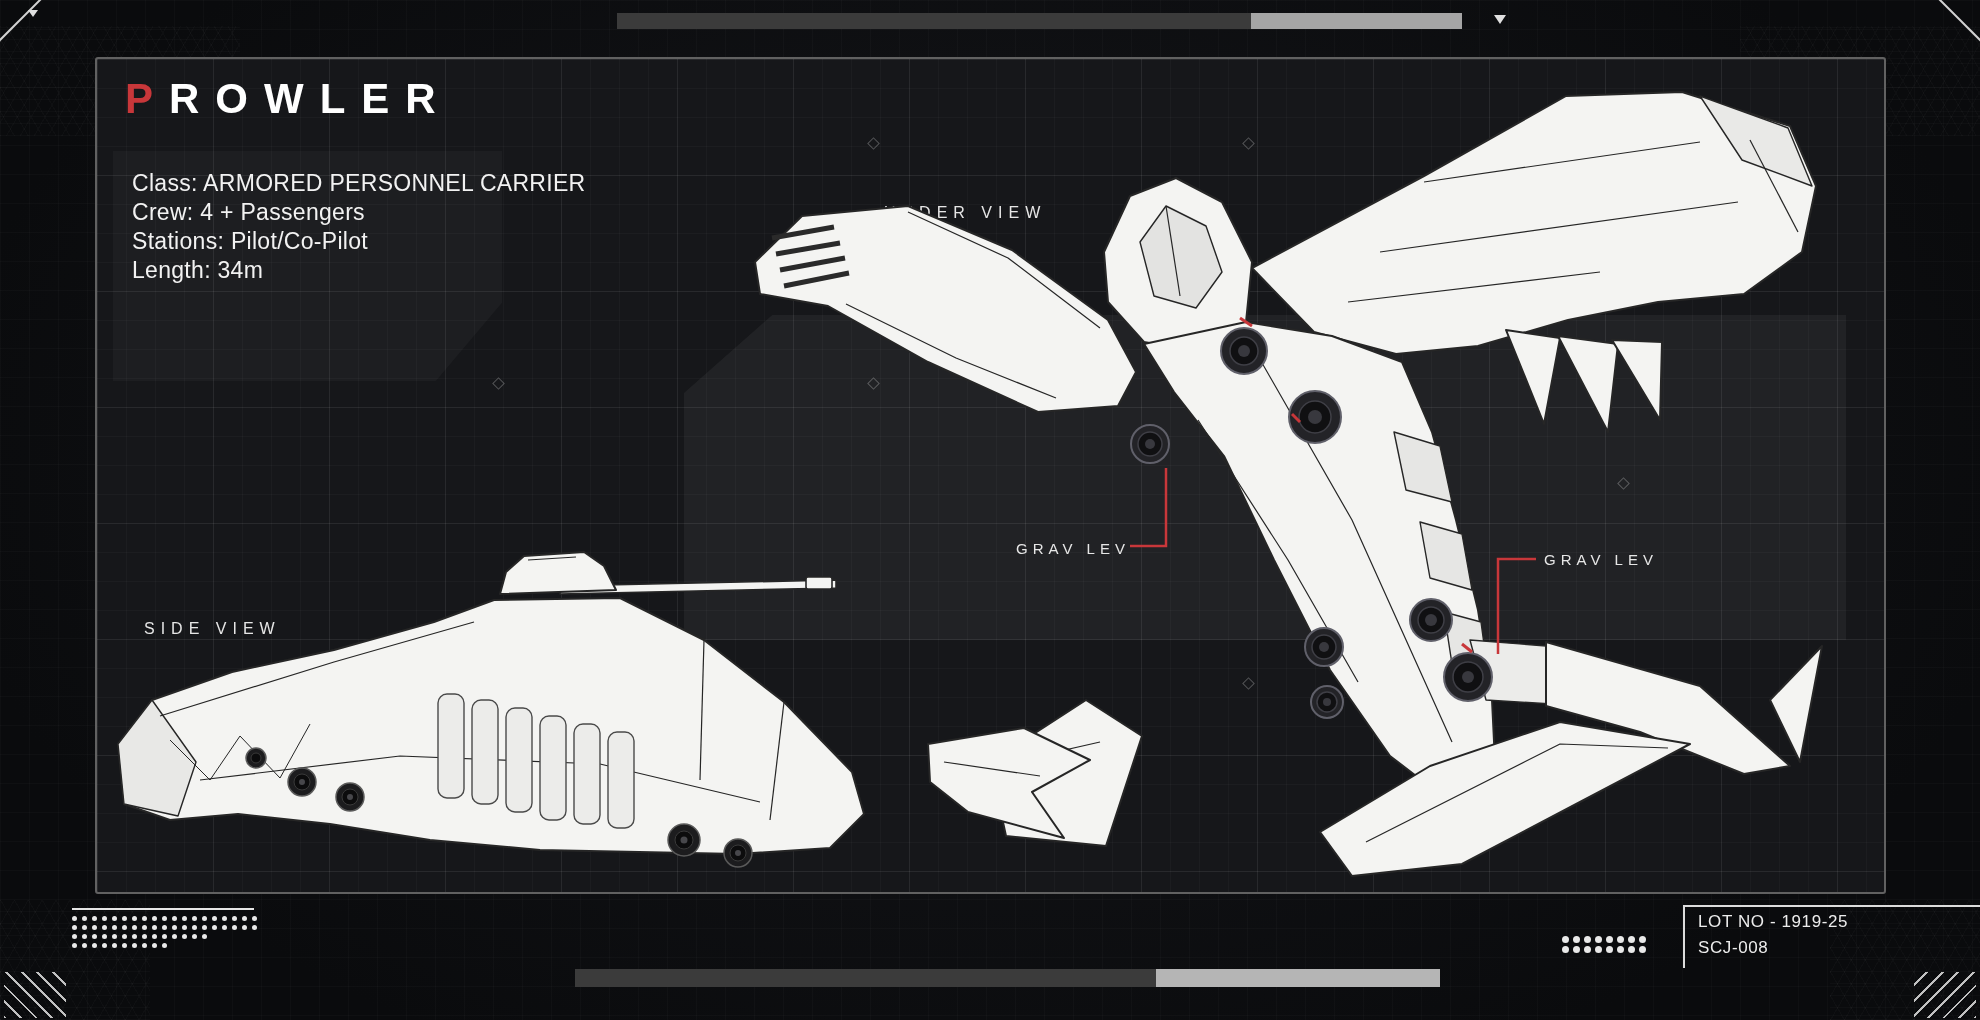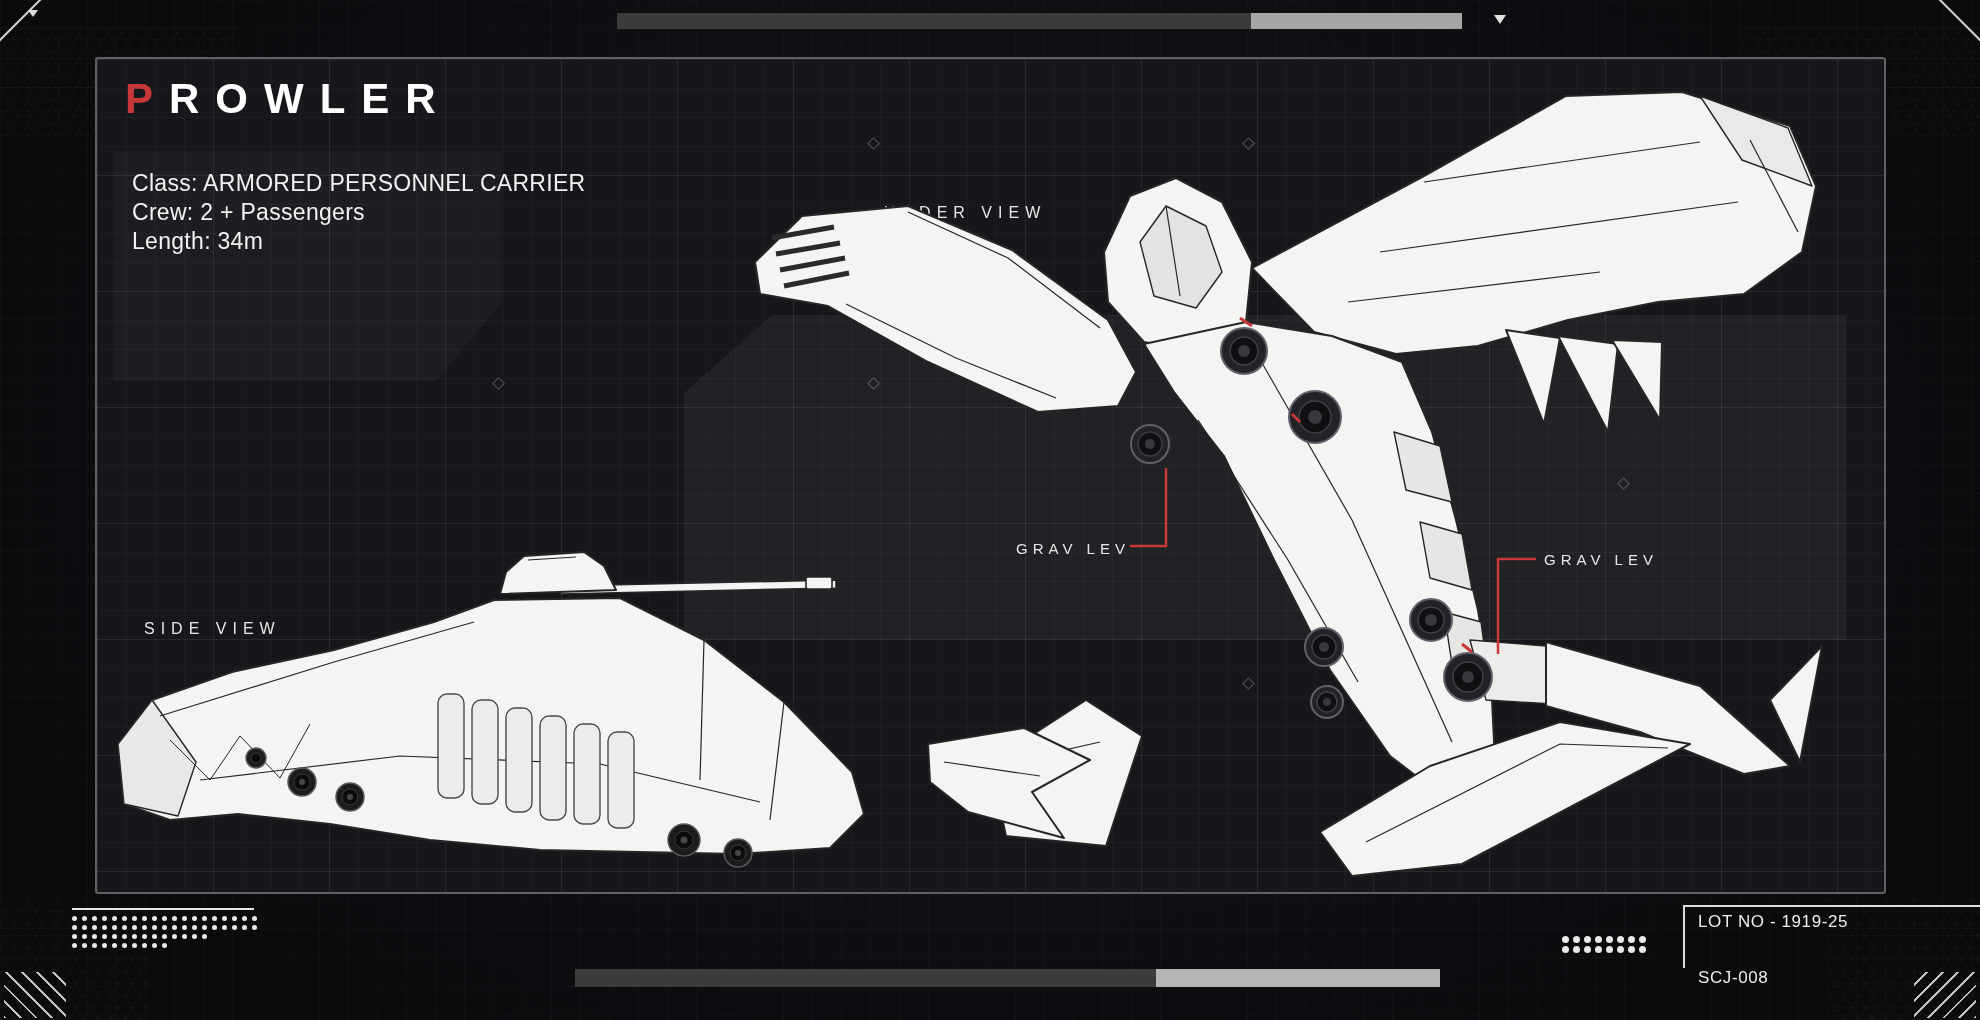--- a/index.html
+++ b/index.html
@@ -102,21 +102,22 @@
     <div class="diamond" style="left:397px;top:320px"></div>
     <div class="diamond" style="left:772px;top:320px"></div>
     <div class="diamond" style="left:397px;top:620px"></div>
     <div class="diamond" style="left:1147px;top:620px"></div>
     <div class="diamond" style="left:1522px;top:420px"></div>
 
     <div class="title"><span class="accent">P</span><span>ROWLER</span></div>
 
     <div class="specs">
       <div>Class: ARMORED PERSONNEL CARRIER</div>
-      <div>Crew: 2 + Passengers</div>
+      <div>Crew: 4 + Passengers</div>
+      <div>Stations: Pilot/Co-Pilot</div>
       <div>Length: 34m</div>
     </div>
 
     <div class="lbl" style="left:787px;top:145px">UNDER VIEW</div>
     <div class="lbl" style="left:47px;top:561px">SIDE VIEW</div>
     <div class="callout-lbl" style="left:919px;top:481px">GRAV LEV</div>
     <div class="callout-lbl" style="left:1447px;top:492px">GRAV LEV</div>
   </div>
 
   <svg class="blueprint" width="1980" height="1020" viewBox="0 0 1980 1020">
@@ -340,15 +341,15 @@
         <span class="dot"></span>
         <span class="dot"></span>
         <span class="dot"></span>
         <span class="dot"></span>
       </div>
     </div>
 
   <div class="plate-line-h"></div>
   <div class="plate-line-v"></div>
   <div class="plate-text" style="top:912px">LOT NO - 1919-25</div>
-  <div class="plate-text" style="top:968px">SCJ-008</div>
+  <div class="plate-text" style="top:938px">SCJ-008</div>
 
 </div>
 
 </body></html>

